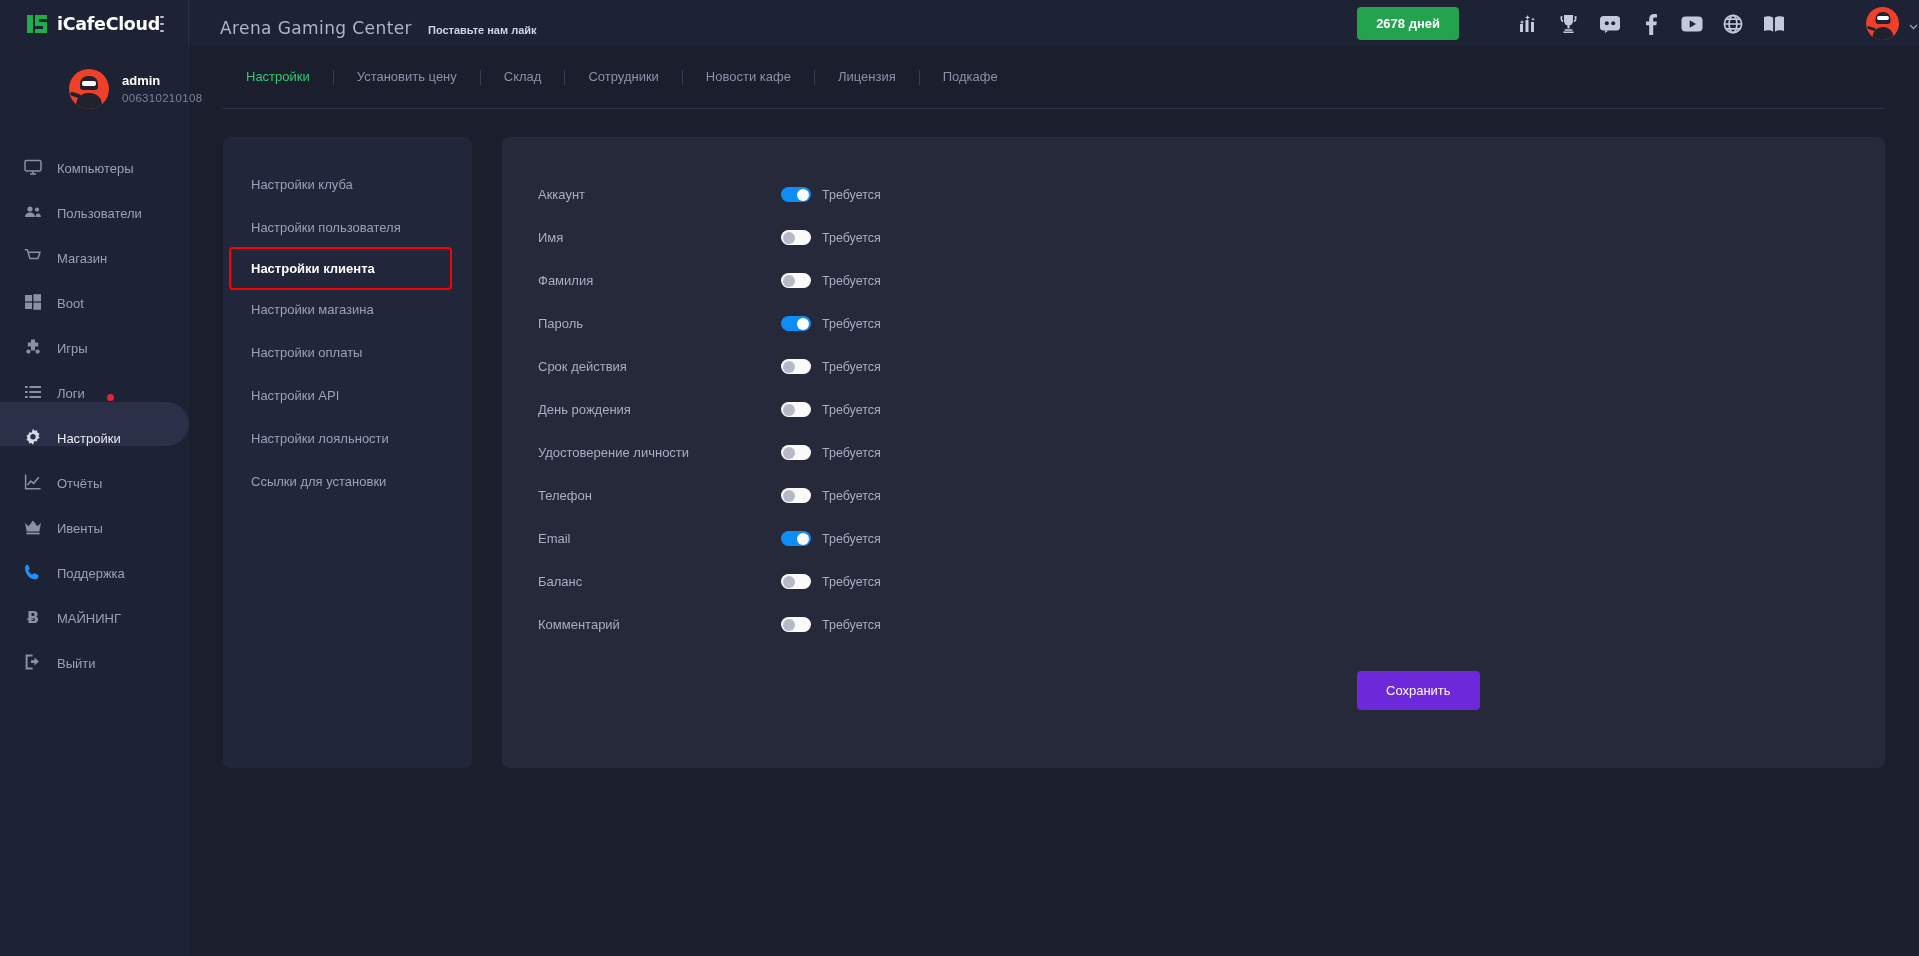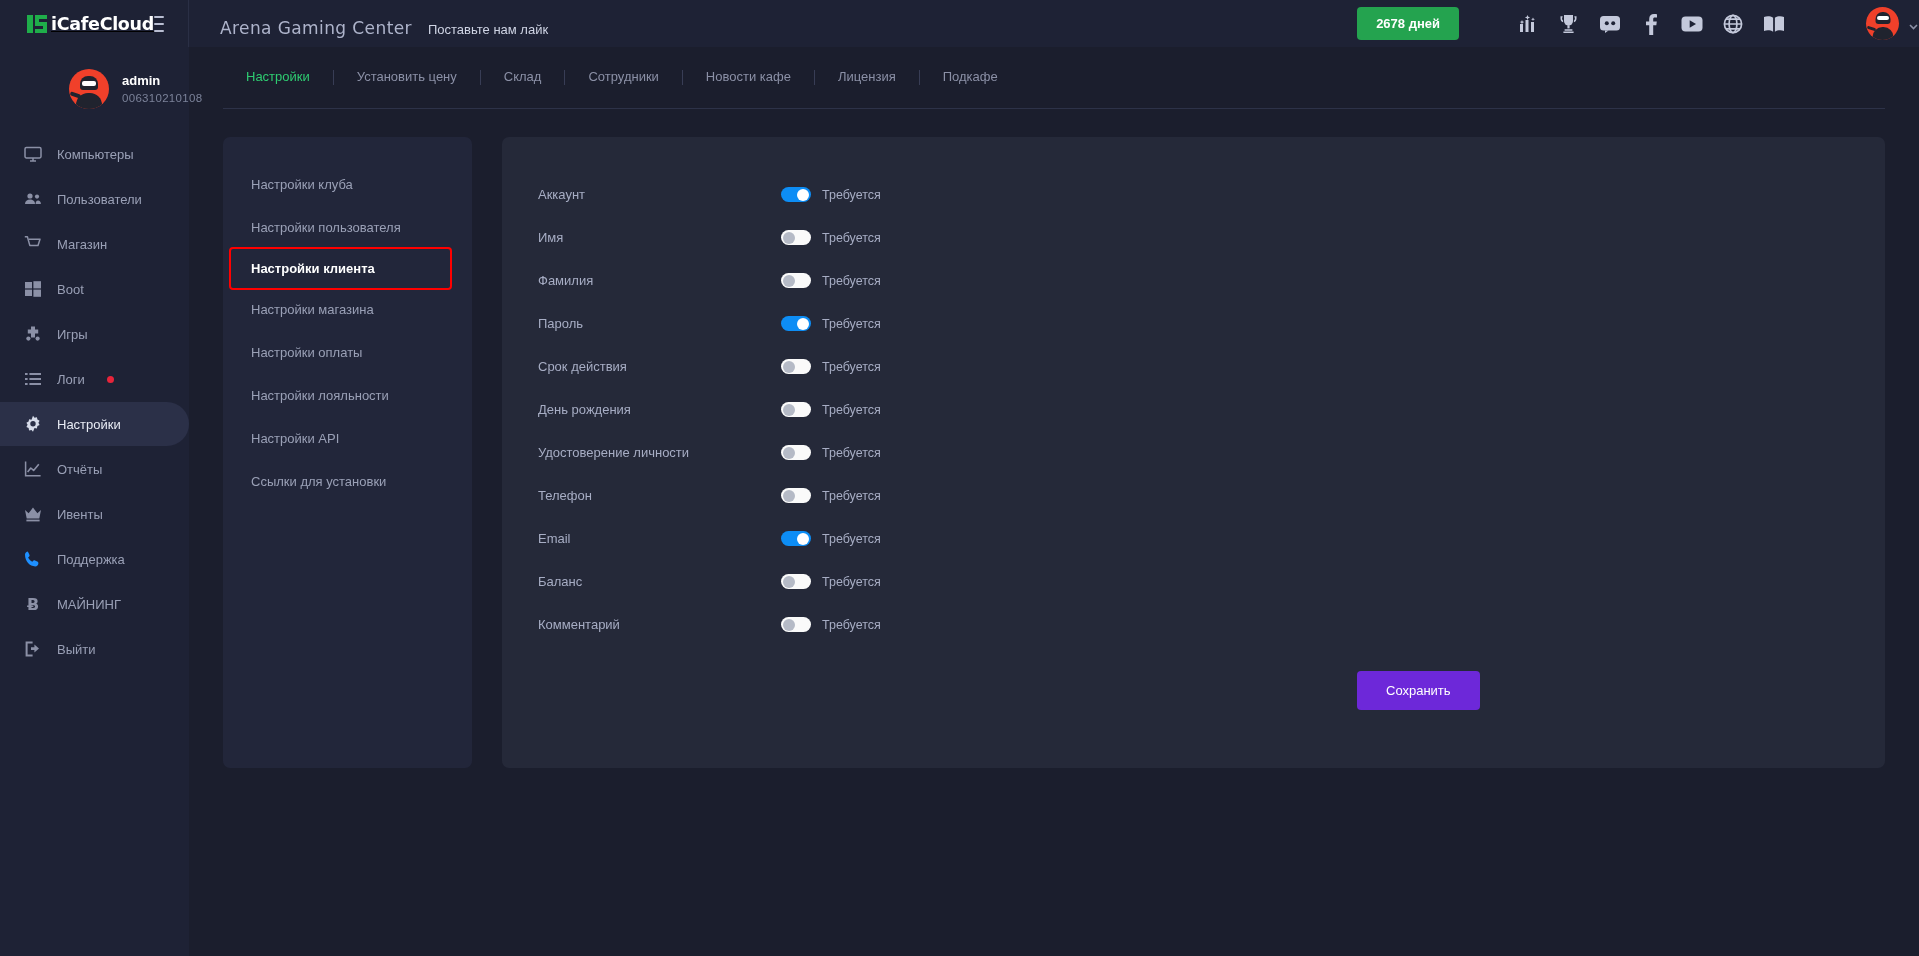--- a/index.html
+++ b/index.html
@@ -32,23 +32,22 @@
     background:var(--header-bg);
     display:flex;align-items:center;
     z-index:20;
   }
   #brand-zone{
     width:189px;height:47px;flex:0 0 189px;
     display:flex;align-items:center;
     border-right:1px solid #2a2f45;
   }
   .logo{
-    display:flex;align-items:flex-end;gap:3px;
+    display:flex;align-items:flex-end;gap:9px;
     margin-left:26px;
-    text-decoration:underline;
   }
   .logo-mark{
     width:22px;height:20px;position:relative;flex:0 0 22px;
   }
   .logo-text{
     font-size:17.5px;font-weight:700;color:#fff;letter-spacing:-0.3px;
     font-family:"DejaVu Sans","Liberation Sans",sans-serif;
   }
   #hamburger{
     margin-left:auto;margin-right:24px;
@@ -59,21 +58,21 @@
 
   #header-title-zone{
     display:flex;align-items:baseline;gap:16px;margin-left:31px;
   }
   #club-name{
     font-size:17px;color:#aeb4cb;letter-spacing:0.4px;font-weight:400;
     font-family:"DejaVu Sans","Liberation Sans",sans-serif;
     margin-top:8px;
   }
   #like-us{
-    font-size:13px;color:#cfd4e4;font-weight:400;
+    font-size:11px;color:#cfd4e4;font-weight:700;
   }
   #header-right{
     margin-left:auto;display:flex;align-items:center;gap:0;
   }
   #days-badge{
     background:#24a34f;color:#fff;font-size:13px;font-weight:700;
     padding:9px 19px;border-radius:4px;margin-right:48px;cursor:pointer;
     white-space:nowrap;
   }
   .hicon{
@@ -135,21 +134,21 @@
     width:26px;height:16px;background:#20232e;border-radius:12px 12px 0 0;
   }
   #user-avatar .ninja-arm{
     position:absolute;bottom:12px;left:1px;width:11px;height:4px;
     background:#20232e;border-radius:2px;transform:rotate(18deg);
   }
   #user-name{font-size:13px;font-weight:700;color:#fff;line-height:1.5;}
   #user-id{font-size:11.5px;color:#7b8299;line-height:1.5;letter-spacing:0.3px;}
 
   .nav-item{
-    display:flex;align-items:center;gap:15px;
+    display:flex;align-items:flex-end;gap:15px;
     height:44px;padding-left:24px;margin:1px 0;
     cursor:pointer;position:relative;
     border-radius:0 22px 22px 0;
   }
   .nav-item.active{background:var(--active-pill);}
   .nav-item .nav-icon{
     width:18px;height:18px;flex:0 0 18px;color:#8b90a6;
     display:flex;align-items:center;justify-content:center;
   }
   .nav-item.active .nav-icon{color:#d6dbe9;}
@@ -485,22 +484,22 @@
   </div>
 
   <div id="content">
 
     <div id="settings-menu">
         <div class="menu-item">Настройки клуба</div>
         <div class="menu-item">Настройки пользователя</div>
         <div class="menu-item selected">Настройки клиента</div>
         <div class="menu-item">Настройки магазина</div>
         <div class="menu-item">Настройки оплаты</div>
+        <div class="menu-item">Настройки API</div>
         <div class="menu-item">Настройки лояльности</div>
-        <div class="menu-item">Настройки API</div>
         <div class="menu-item">Ссылки для установки</div>
       </div>
 
     <div id="settings-panel">
       <div id="fields-list">
           <div class="field-row">
             <span class="field-label">Аккаунт</span>
             <span class="toggle on">
               <span class="knob"></span>
             </span>

